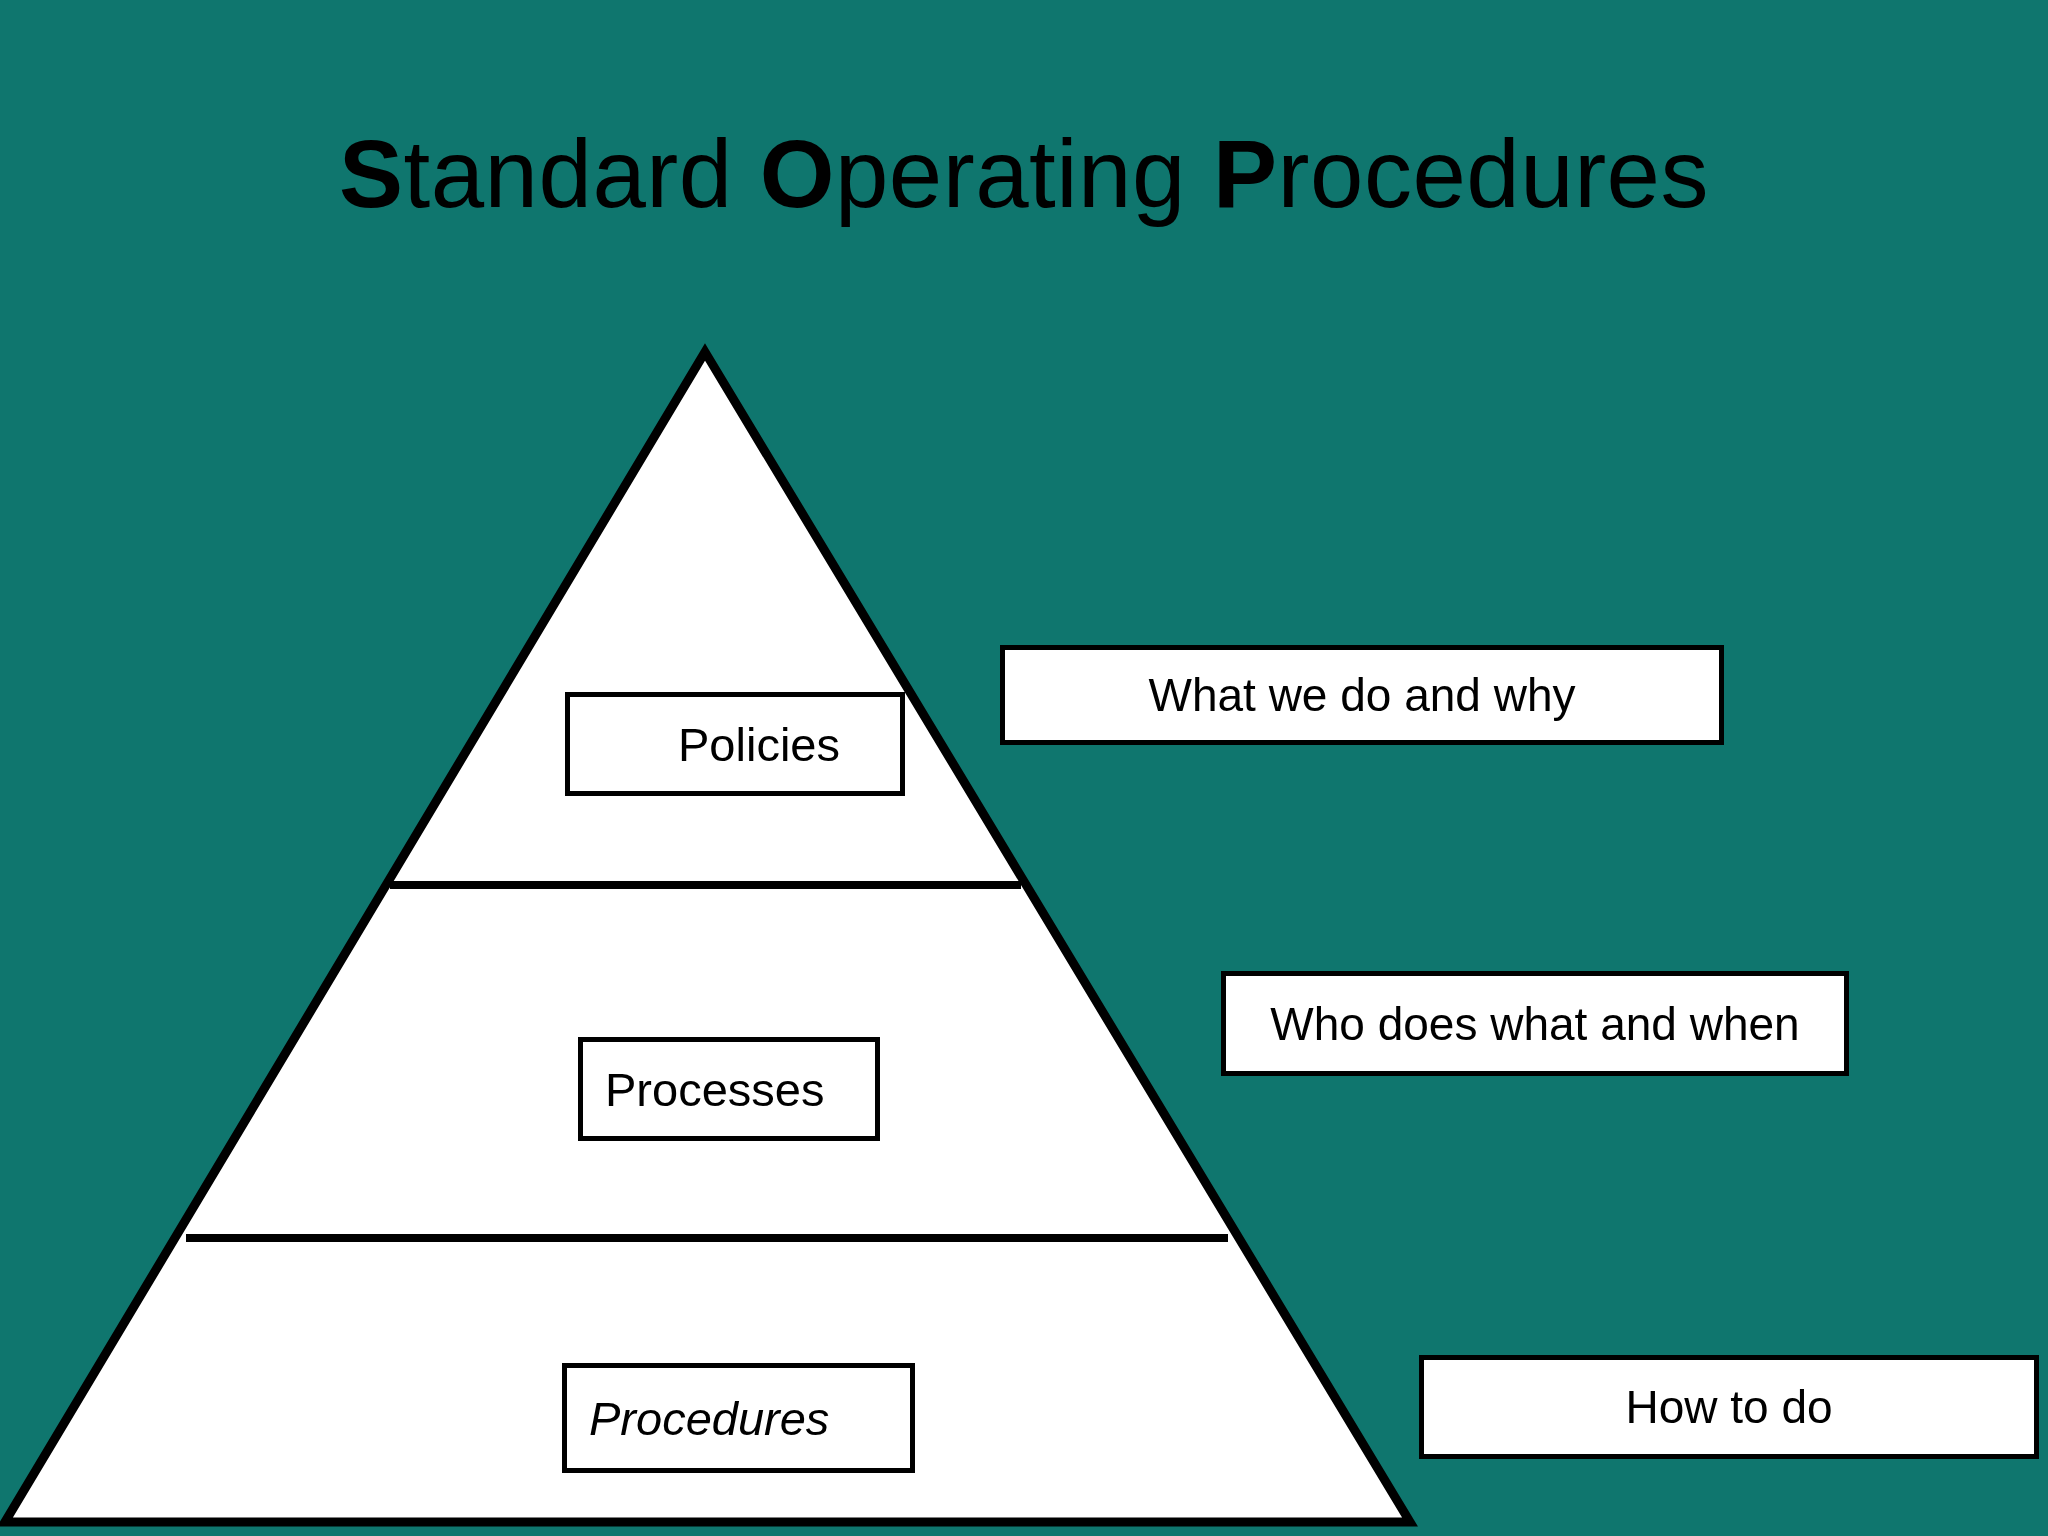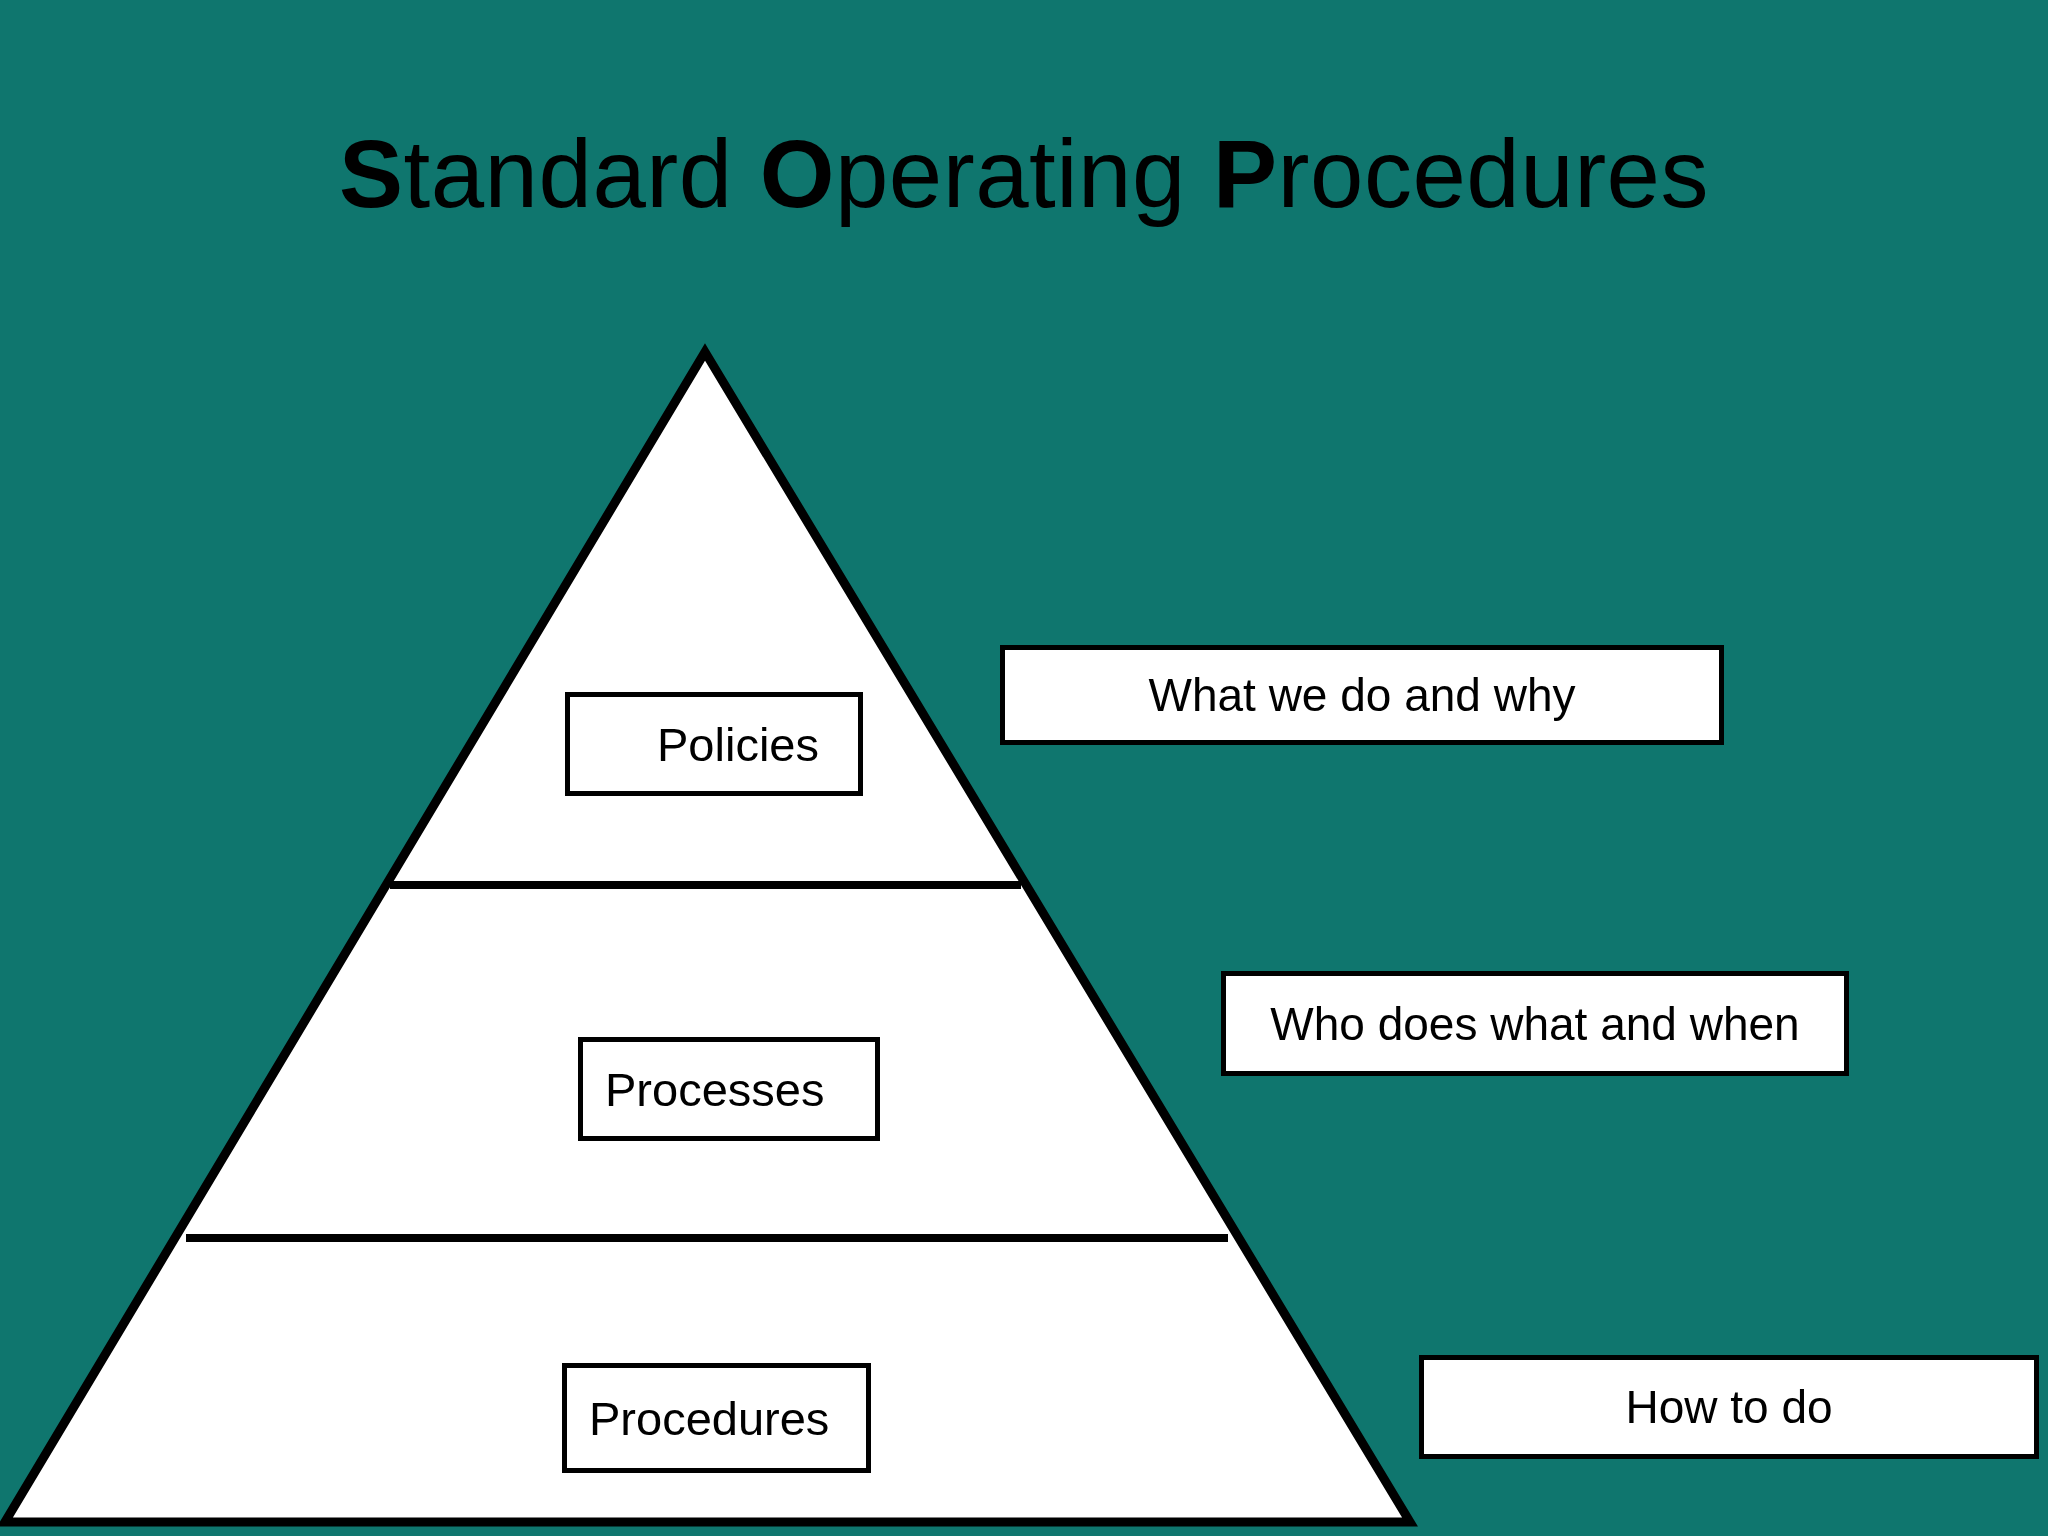--- a/index.html
+++ b/index.html
@@ -63,23 +63,23 @@
   .lbl-box.tier {
     font-size: 47px;
   }
   .lbl-box.tier.left-align {
     justify-content: flex-start;
     padding-left: 22px;
     margin-top: 20px;
   }
 
   
-  #box-policies   { left: 565px;  top: 692px;  width: 298px; height: 104px; padding-left: 48px; }
+  #box-policies   { left: 565px;  top: 692px;  width: 340px; height: 104px; padding-left: 48px; }
   #box-processes  { left: 578px;  top: 1017px; width: 302px; height: 104px; }
-  #box-procedures { left: 562px;  top: 1343px; width: 309px; height: 110px; }
+  #box-procedures { left: 562px;  top: 1343px; width: 353px; height: 110px; font-style: italic; }
 
   
   #box-desc-1 { left: 1000px; top: 645px;  width: 724px; height: 100px; }
   #box-desc-2 { left: 1221px; top: 971px;  width: 628px; height: 105px; }
   #box-desc-3 { left: 1419px; top: 1324px; width: 620px; height: 104px; margin-top: 31px; }
 </style>
 </head>
 <body>
 
 <div id="slide">

